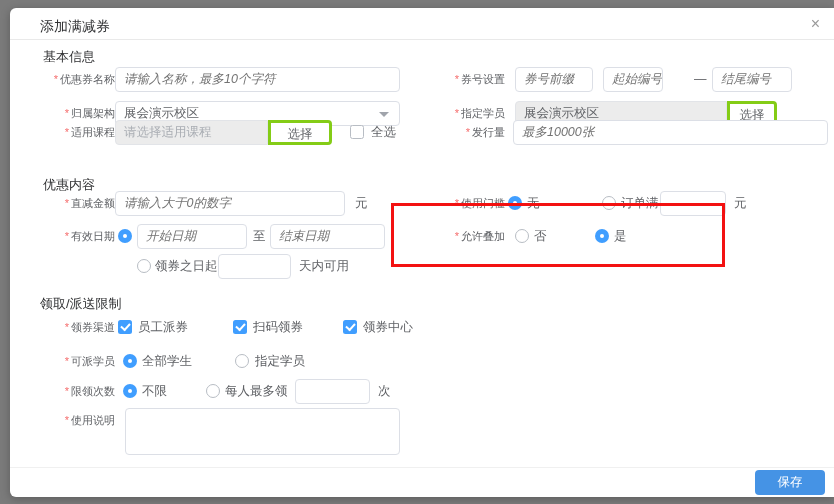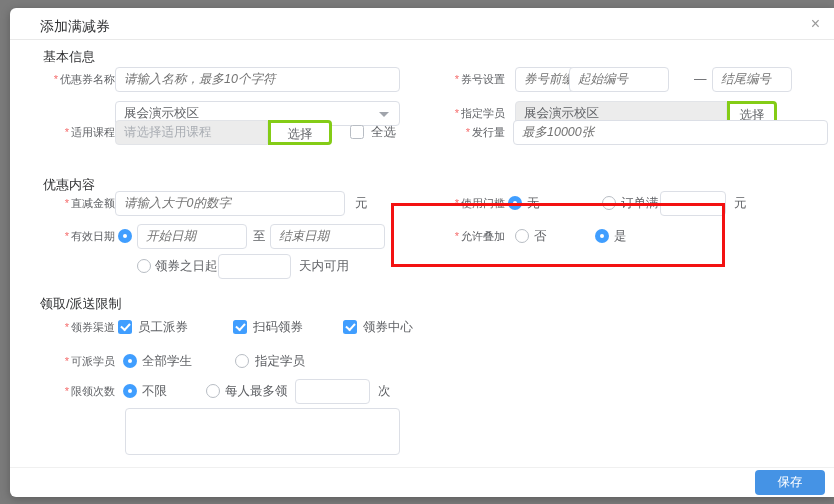--- a/index.html
+++ b/index.html
@@ -75,26 +75,27 @@
   <span class="close">×</span>
   <div class="hline" style="top:31px"></div>
 
   <div class="sec" style="left:33px;top:40px">基本信息</div>
 
   <div class="row" style="top:59px">
     <div class="lbl" style="left:10px;width:95px"><span class="req">*</span><span>优惠券名称</span></div>
     <div class="inp ph" style="left:105px;width:285px">请输入名称，最多10个字符</div>
     <div class="lbl" style="left:420px;width:75px"><span class="req">*</span><span>券号设置</span></div>
     <div class="inp ph" style="left:505px;width:78px">券号前缀</div>
-    <div class="inp ph" style="left:559px;width:100px">起始编号</div>
+    <div class="inp ph" style="left:593px;width:60px">起始编号</div>
     <div class="txt" style="left:684px">—</div>
     <div class="inp ph" style="left:702px;width:80px">结尾编号</div>
   </div>
 
   <div class="row" style="top:93px">
+    <div class="lbl" style="left:10px;width:95px"><span class="req">*</span><span>归属架构</span></div>
     <div class="inp" style="left:105px;width:285px"><span>展会演示校区</span><span class="caret"></span></div>
     <div class="lbl" style="left:420px;width:75px"><span class="req">*</span><span>指定学员</span></div>
     <div class="inp gray" style="left:505px;width:212px;border-radius:4px 0 0 4px">展会演示校区</div>
     <div class="btn" style="left:717px;width:50px">选择</div>
   </div>
 
   <div class="row" style="top:112px">
     <div class="lbl" style="left:10px;width:95px"><span class="req">*</span><span>适用课程</span></div>
     <div class="inp gray phv" style="left:105px;width:153px;border-radius:4px 0 0 4px">请选择适用课程</div>
     <div class="btn" style="left:258px;width:64px">选择</div>
@@ -163,20 +164,21 @@
 
   <div class="row" style="top:341px">
     <div class="lbl" style="left:10px;width:95px"><span class="req">*</span><span>可派学员</span></div>
     <span class="radio on" style="left:113px"></span>
     <div class="txt" style="left:132px">全部学生</div>
     <span class="radio off" style="left:225px"></span>
     <div class="txt" style="left:245px">指定学员</div>
   </div>
 
   <div class="row" style="top:400px;height:48px">
+    <div class="lbl" style="left:10px;width:95px"><span class="req">*</span><span>使用说明</span></div>
     <div class="ta" style="left:115px;width:275px;height:47px;top:0"></div>
   </div>
 
   <div class="hline" style="top:459px;background:#f0f0f0"></div>
   <div class="save">保存</div>
 </div>
 
 <div class="redbox"></div>
 
 </body></html>

